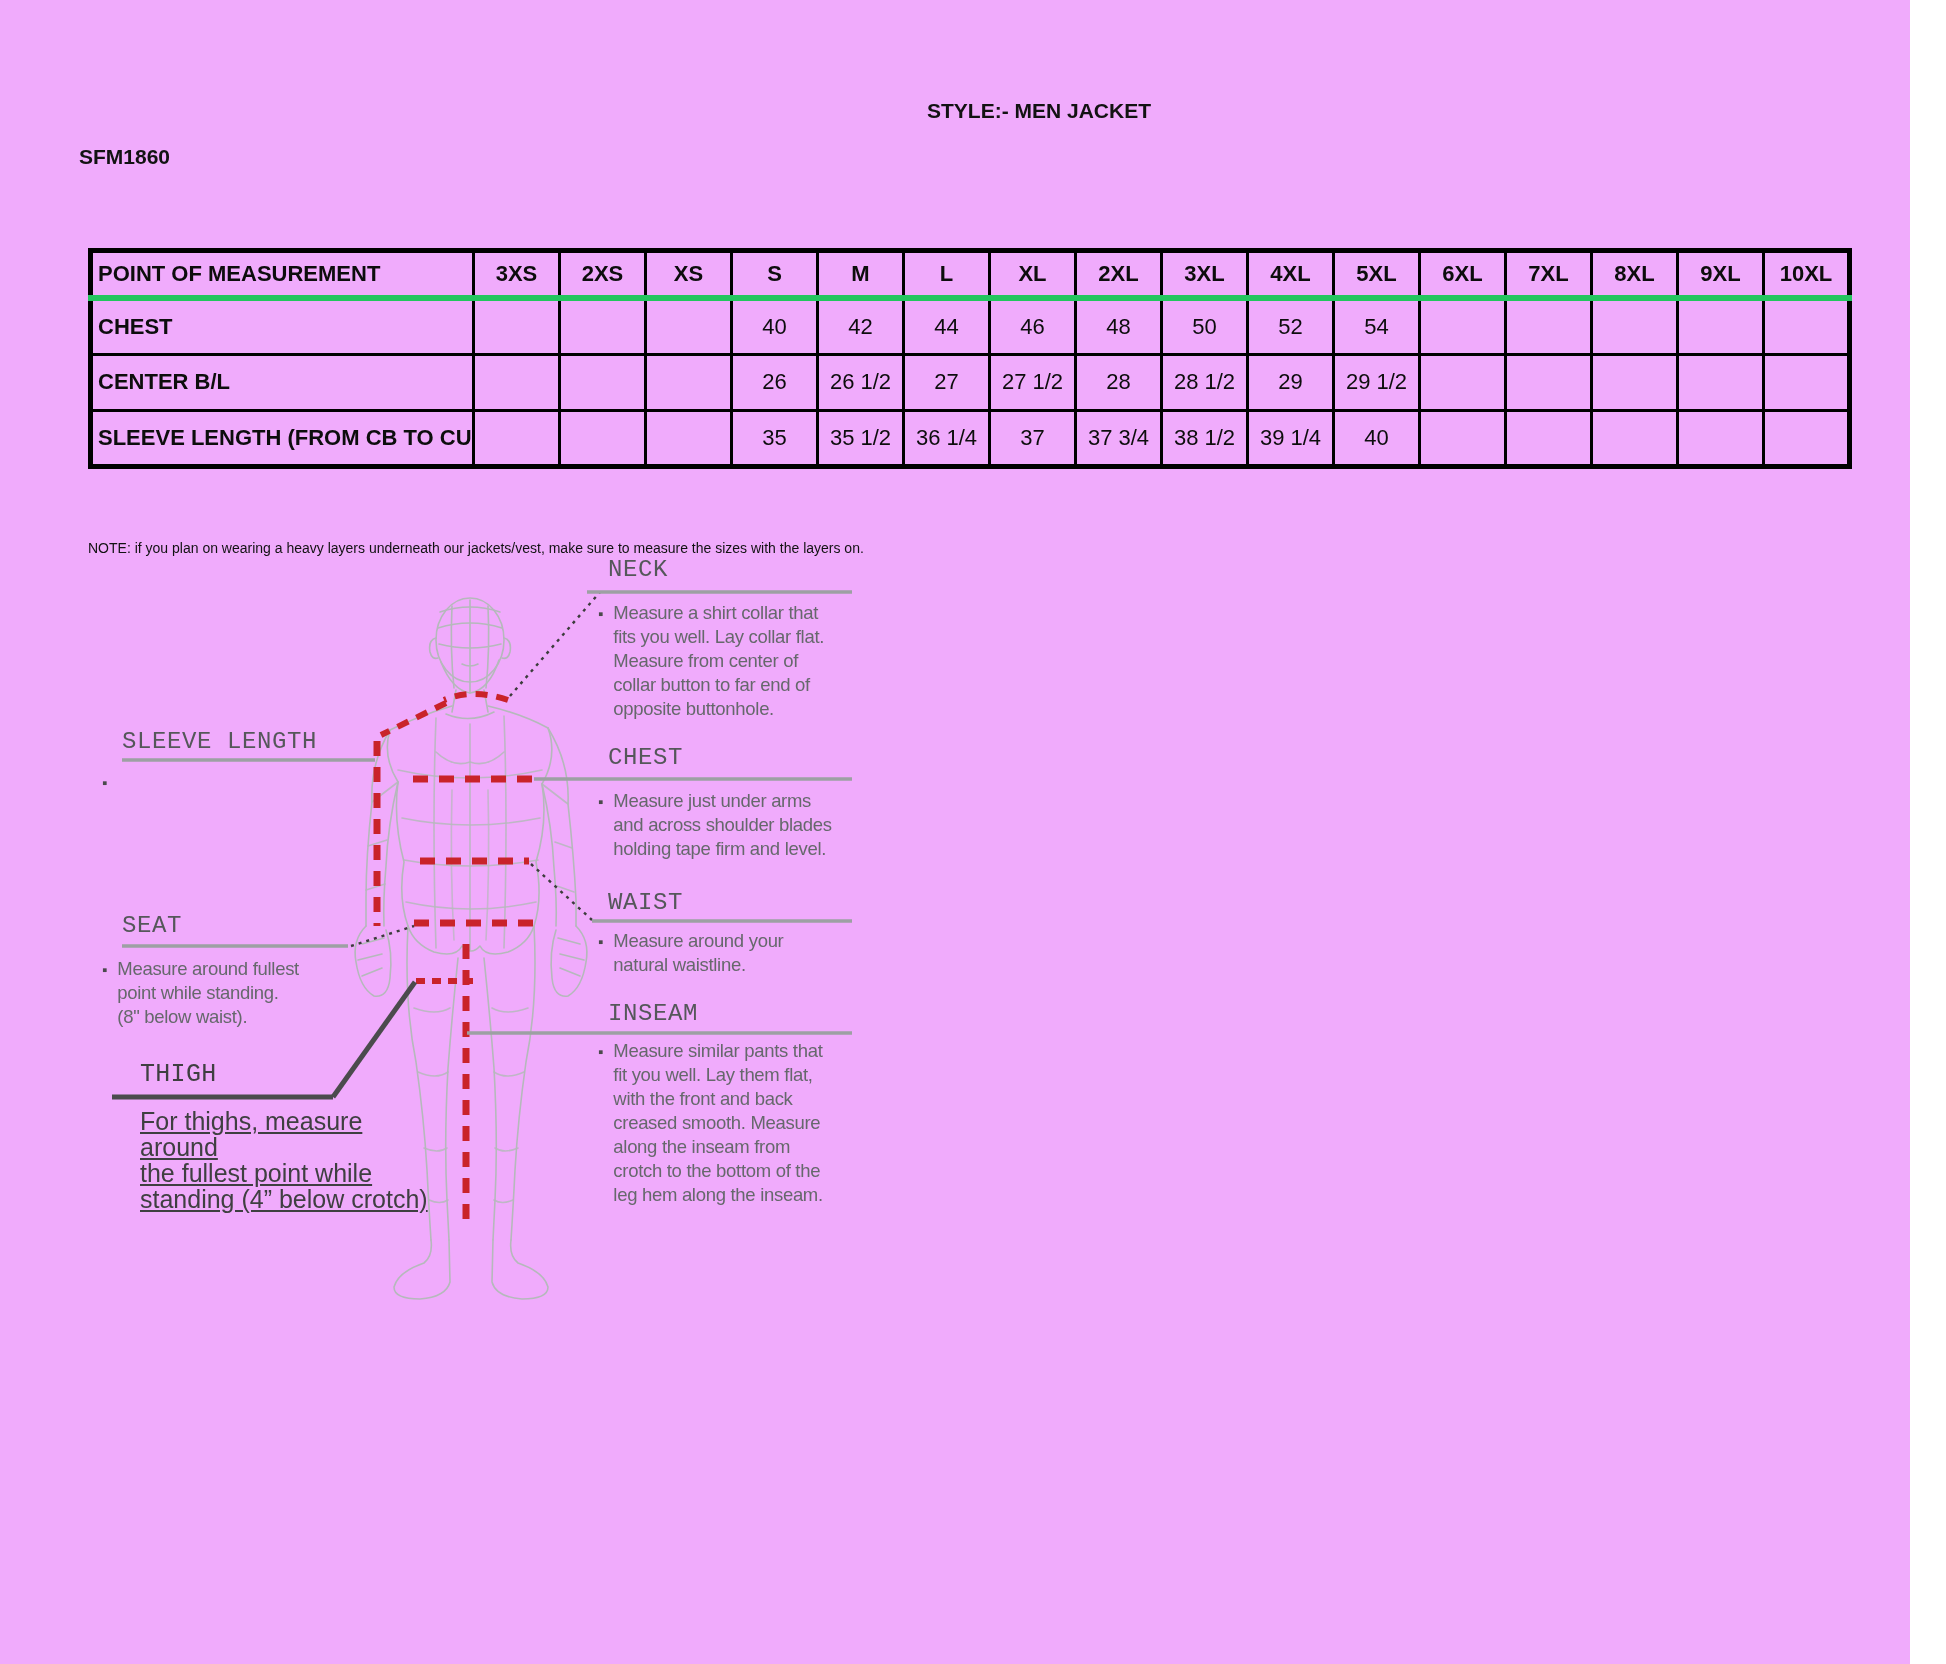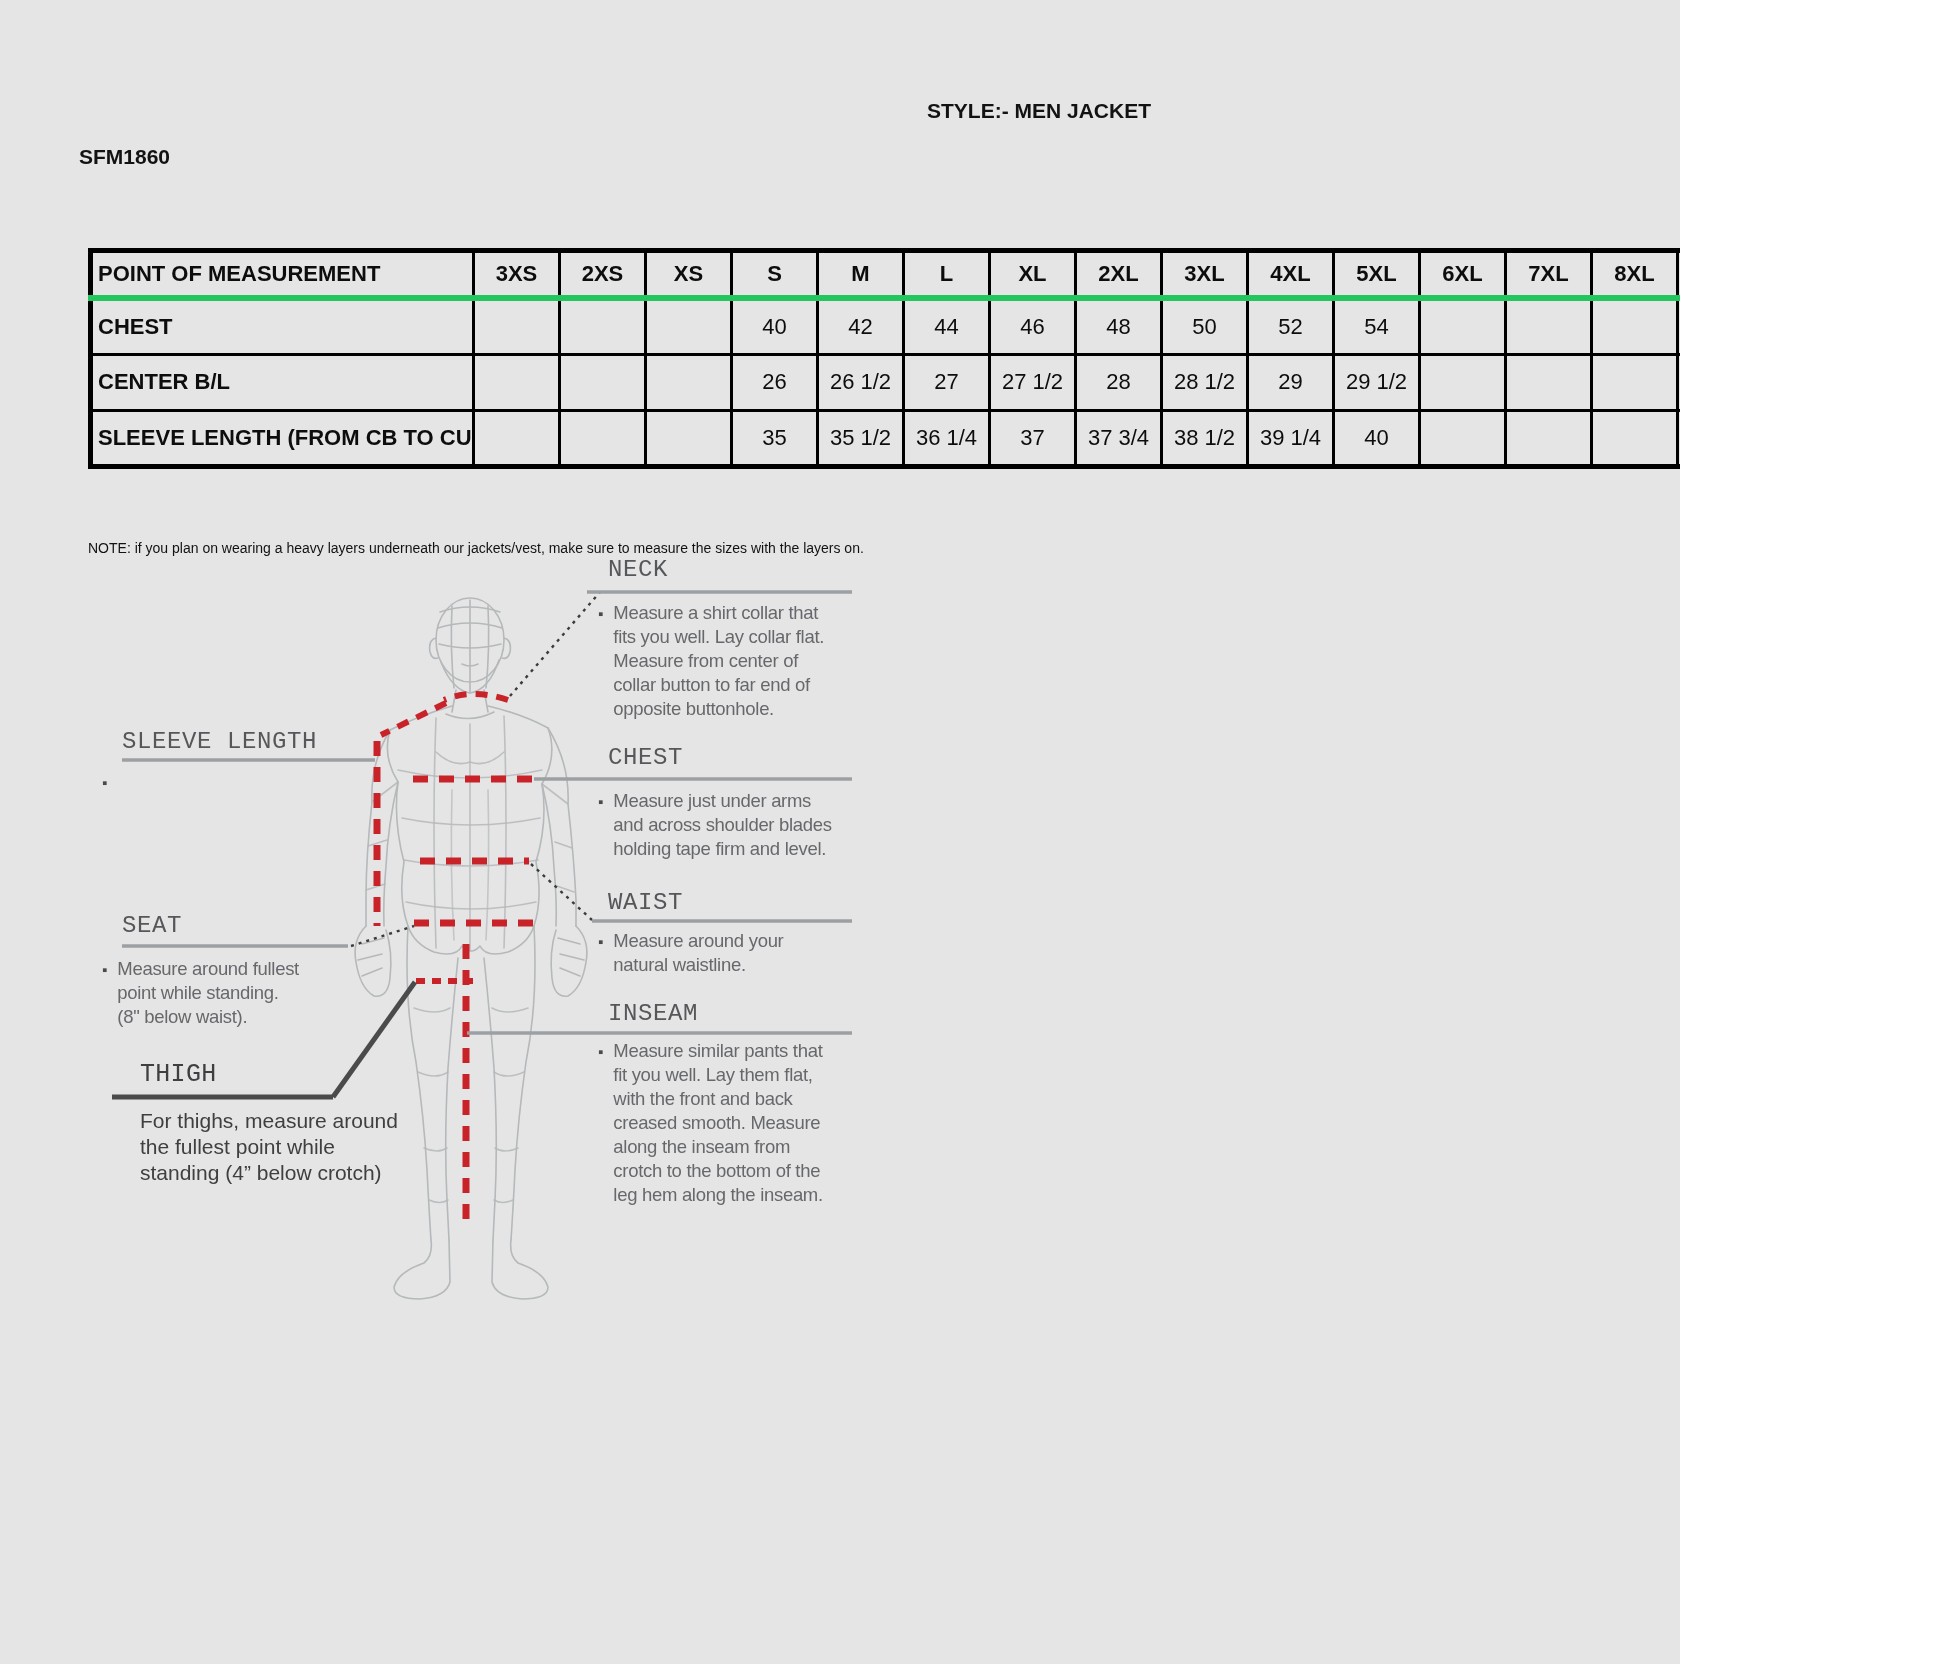--- a/index.html
+++ b/index.html
@@ -1,17 +1,17 @@
 <!DOCTYPE html>
 <html><head>
 <meta charset="utf-8">
 <style>
   html,body{margin:0;padding:0;background:#fff;}
   #page{
-    position:relative;width:1680px;height:1664px;background:#e5e5e5;
+    position:relative;width:1910px;height:1664px;background:#f0abfc;
     font-family:"Liberation Sans",sans-serif;color:#111;overflow:hidden;
   }
   .abs{position:absolute;}
   
   .doc-title{font-size:21px;font-weight:700;color:#121212;}
   .doc-code{font-size:21px;font-weight:700;color:#121212;}
   .doc-note{font-size:14px;font-weight:400;color:#121212;margin-top:44px;}
   
   #size-table{
     border-collapse:collapse;table-layout:fixed;width:1764px;
@@ -34,21 +34,21 @@
     font-size:24px;font-weight:500;color:#55575a;letter-spacing:.6px;font-family:Liberation Mono, monospace;
   }
   .sec-title.dark{color:#3f3f41;font-weight:400;letter-spacing:.3px;font-size:25px;}
   .sec-body{display:flex;gap:10px;}
   .bullet{
     color:#4a4a4c;font-size:15px;line-height:24px;flex:0 0 auto;
     transform:translateY(1px);
   }
   .lines{color:#66686c;font-size:18.5px;line-height:24px;letter-spacing:-.3px;}
   .lines.tight{line-height:22px;}
-  .lines.dark{color:#3f3f41;font-size:21px;line-height:26px;letter-spacing:0;}
+  .lines.dark{color:#3f3f41;font-size:25px;line-height:26px;letter-spacing:0;text-decoration:underline;}
   svg{display:block;}
 </style>
 </head>
 <body>
 
 <div id="page">
 
   <div class="abs doc-title" style="left:927px;top:99px;">STYLE:- MEN JACKET</div>
   <div class="abs doc-code" style="left:79px;top:145px;">SFM1860</div>
 

